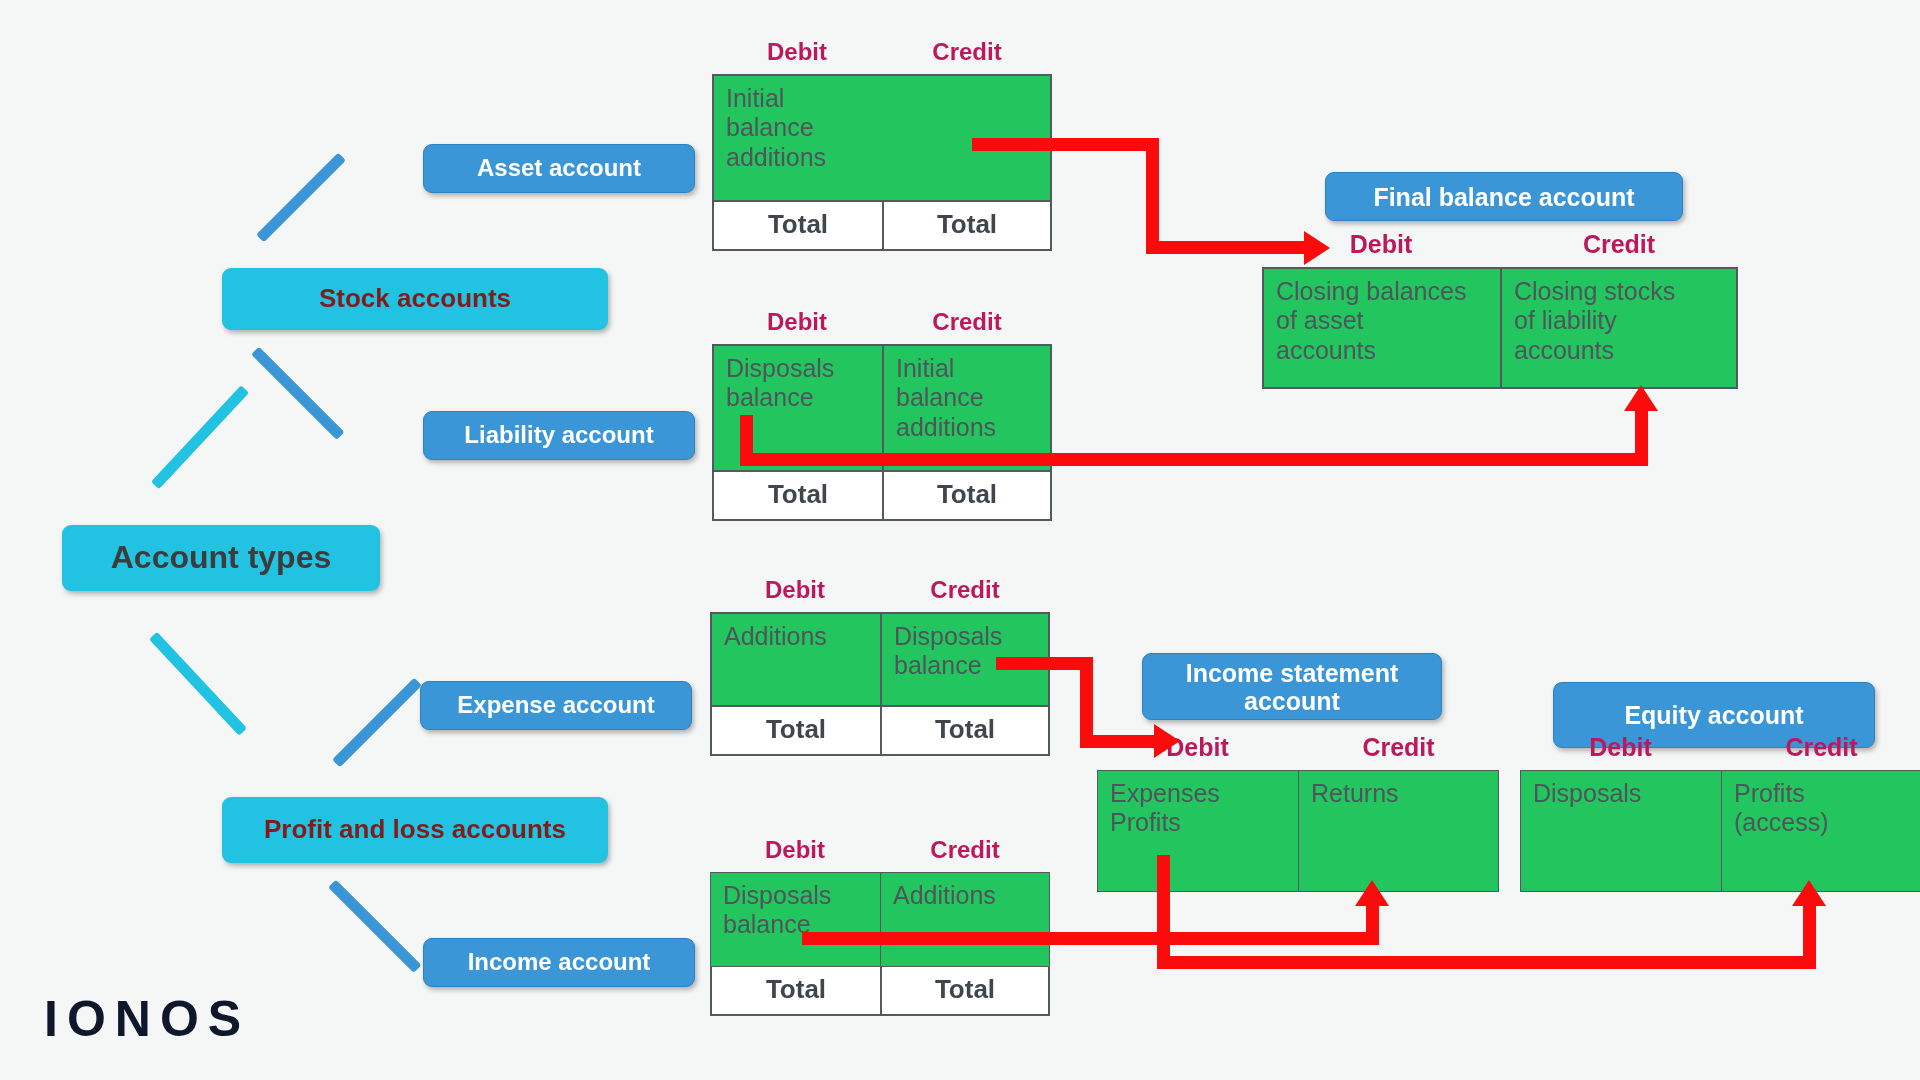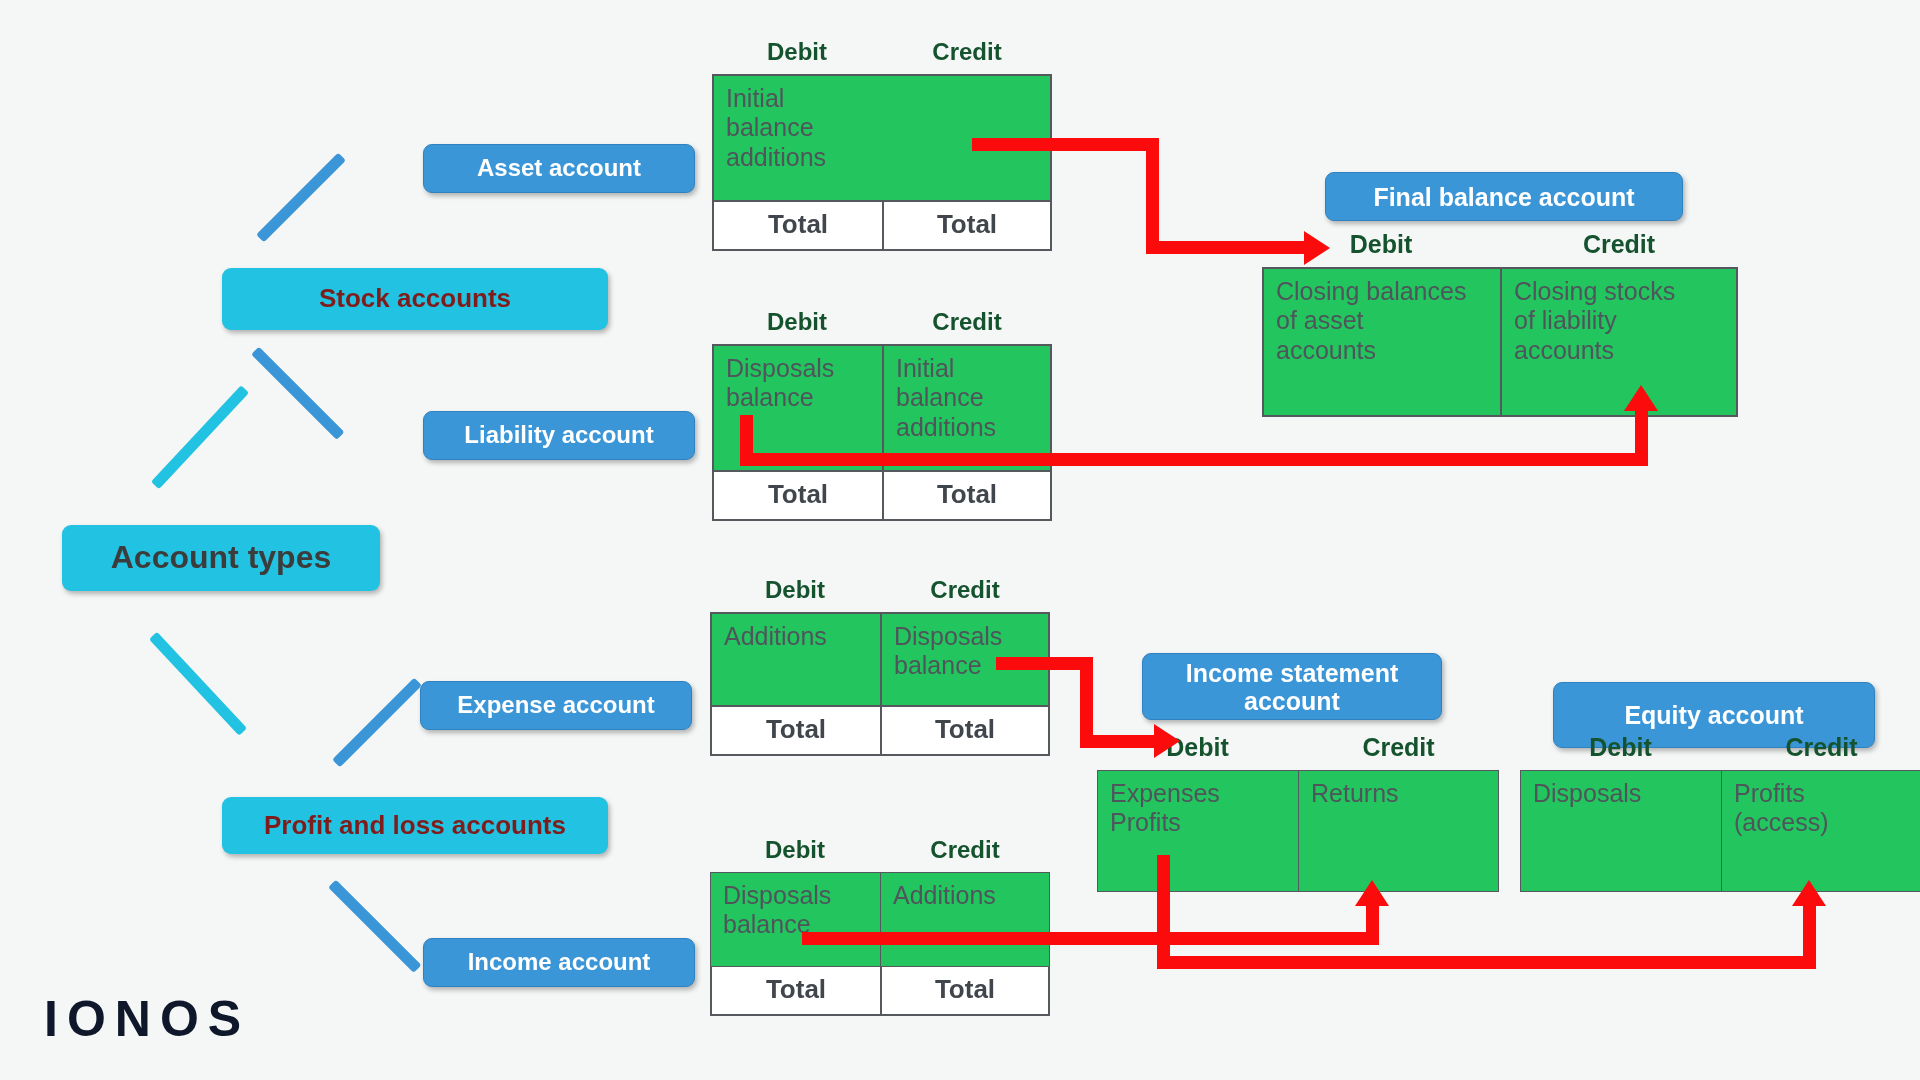--- a/index.html
+++ b/index.html
@@ -46,21 +46,21 @@
     padding:0 10px;
   }
 
   
   .stick{position:absolute;transform-origin:0 50%;border-radius:3px;}
 
   
   .tacct{position:absolute;}
   .tacct .hdr{
     display:flex;
-    font-weight:bold;color:#14532d;
+    font-weight:bold;color:#be185d;
     font-size:24px;
     line-height:1;
   }
   .tacct .hdr span{flex:1 1 50%;text-align:center;}
   .tbl{
     display:flex;
     border:2px solid #55595e;
     background:#22c55e;
     box-sizing:border-box;
   }
@@ -124,21 +124,21 @@
   <div class="stick" style="left:332px;top:878px;width:121px;height:11px;background:#3b96d8;transform:rotate(45deg);"></div>
 
   <div class="node root" style="left:62px;top:525px;width:318px;height:66px;font-size:32px;">
     <span>Account types</span>
   </div>
 
   <div class="node branch" style="left:222px;top:268px;width:386px;height:62px;font-size:26px;">
     <span>Stock accounts</span>
   </div>
 
-  <div class="node branch" style="left:222px;top:797px;width:386px;height:57px;font-size:26px;">
+  <div class="node branch" style="left:222px;top:797px;width:386px;height:66px;font-size:26px;">
     <span>Profit and loss accounts</span>
   </div>
 
   <div class="node leaf" style="left:423px;top:144px;width:272px;height:49px;font-size:24px;">
     <span>Asset account</span>
   </div>
 
   <div class="node leaf" style="left:423px;top:411px;width:272px;height:49px;font-size:24px;">
     <span>Liability account</span>
   </div>
@@ -218,21 +218,21 @@
   </div>
 
   <div class="node head" style="left:1325px;top:172px;width:358px;height:49px;font-size:25px;">
     <span>Final balance account</span>
   </div>
   <div class="tacct" style="left:1262px;top:232px;width:476px;">
     <div class="hdr" style="font-size:25px;">
       <span>Debit</span>
       <span>Credit</span>
     </div>
-    <div class="tbl" style="margin-top:10px;height:150px;">
+    <div class="tbl" style="margin-top:10px;height:122px;">
       <div class="cell left">Closing balances
 of asset
 accounts</div>
       <div class="cell right">Closing stocks
 of liability
 accounts</div>
     </div>
   </div>
 
   <div class="node head" style="left:1142px;top:653px;width:300px;height:67px;font-size:25px;white-space:pre-line;">

